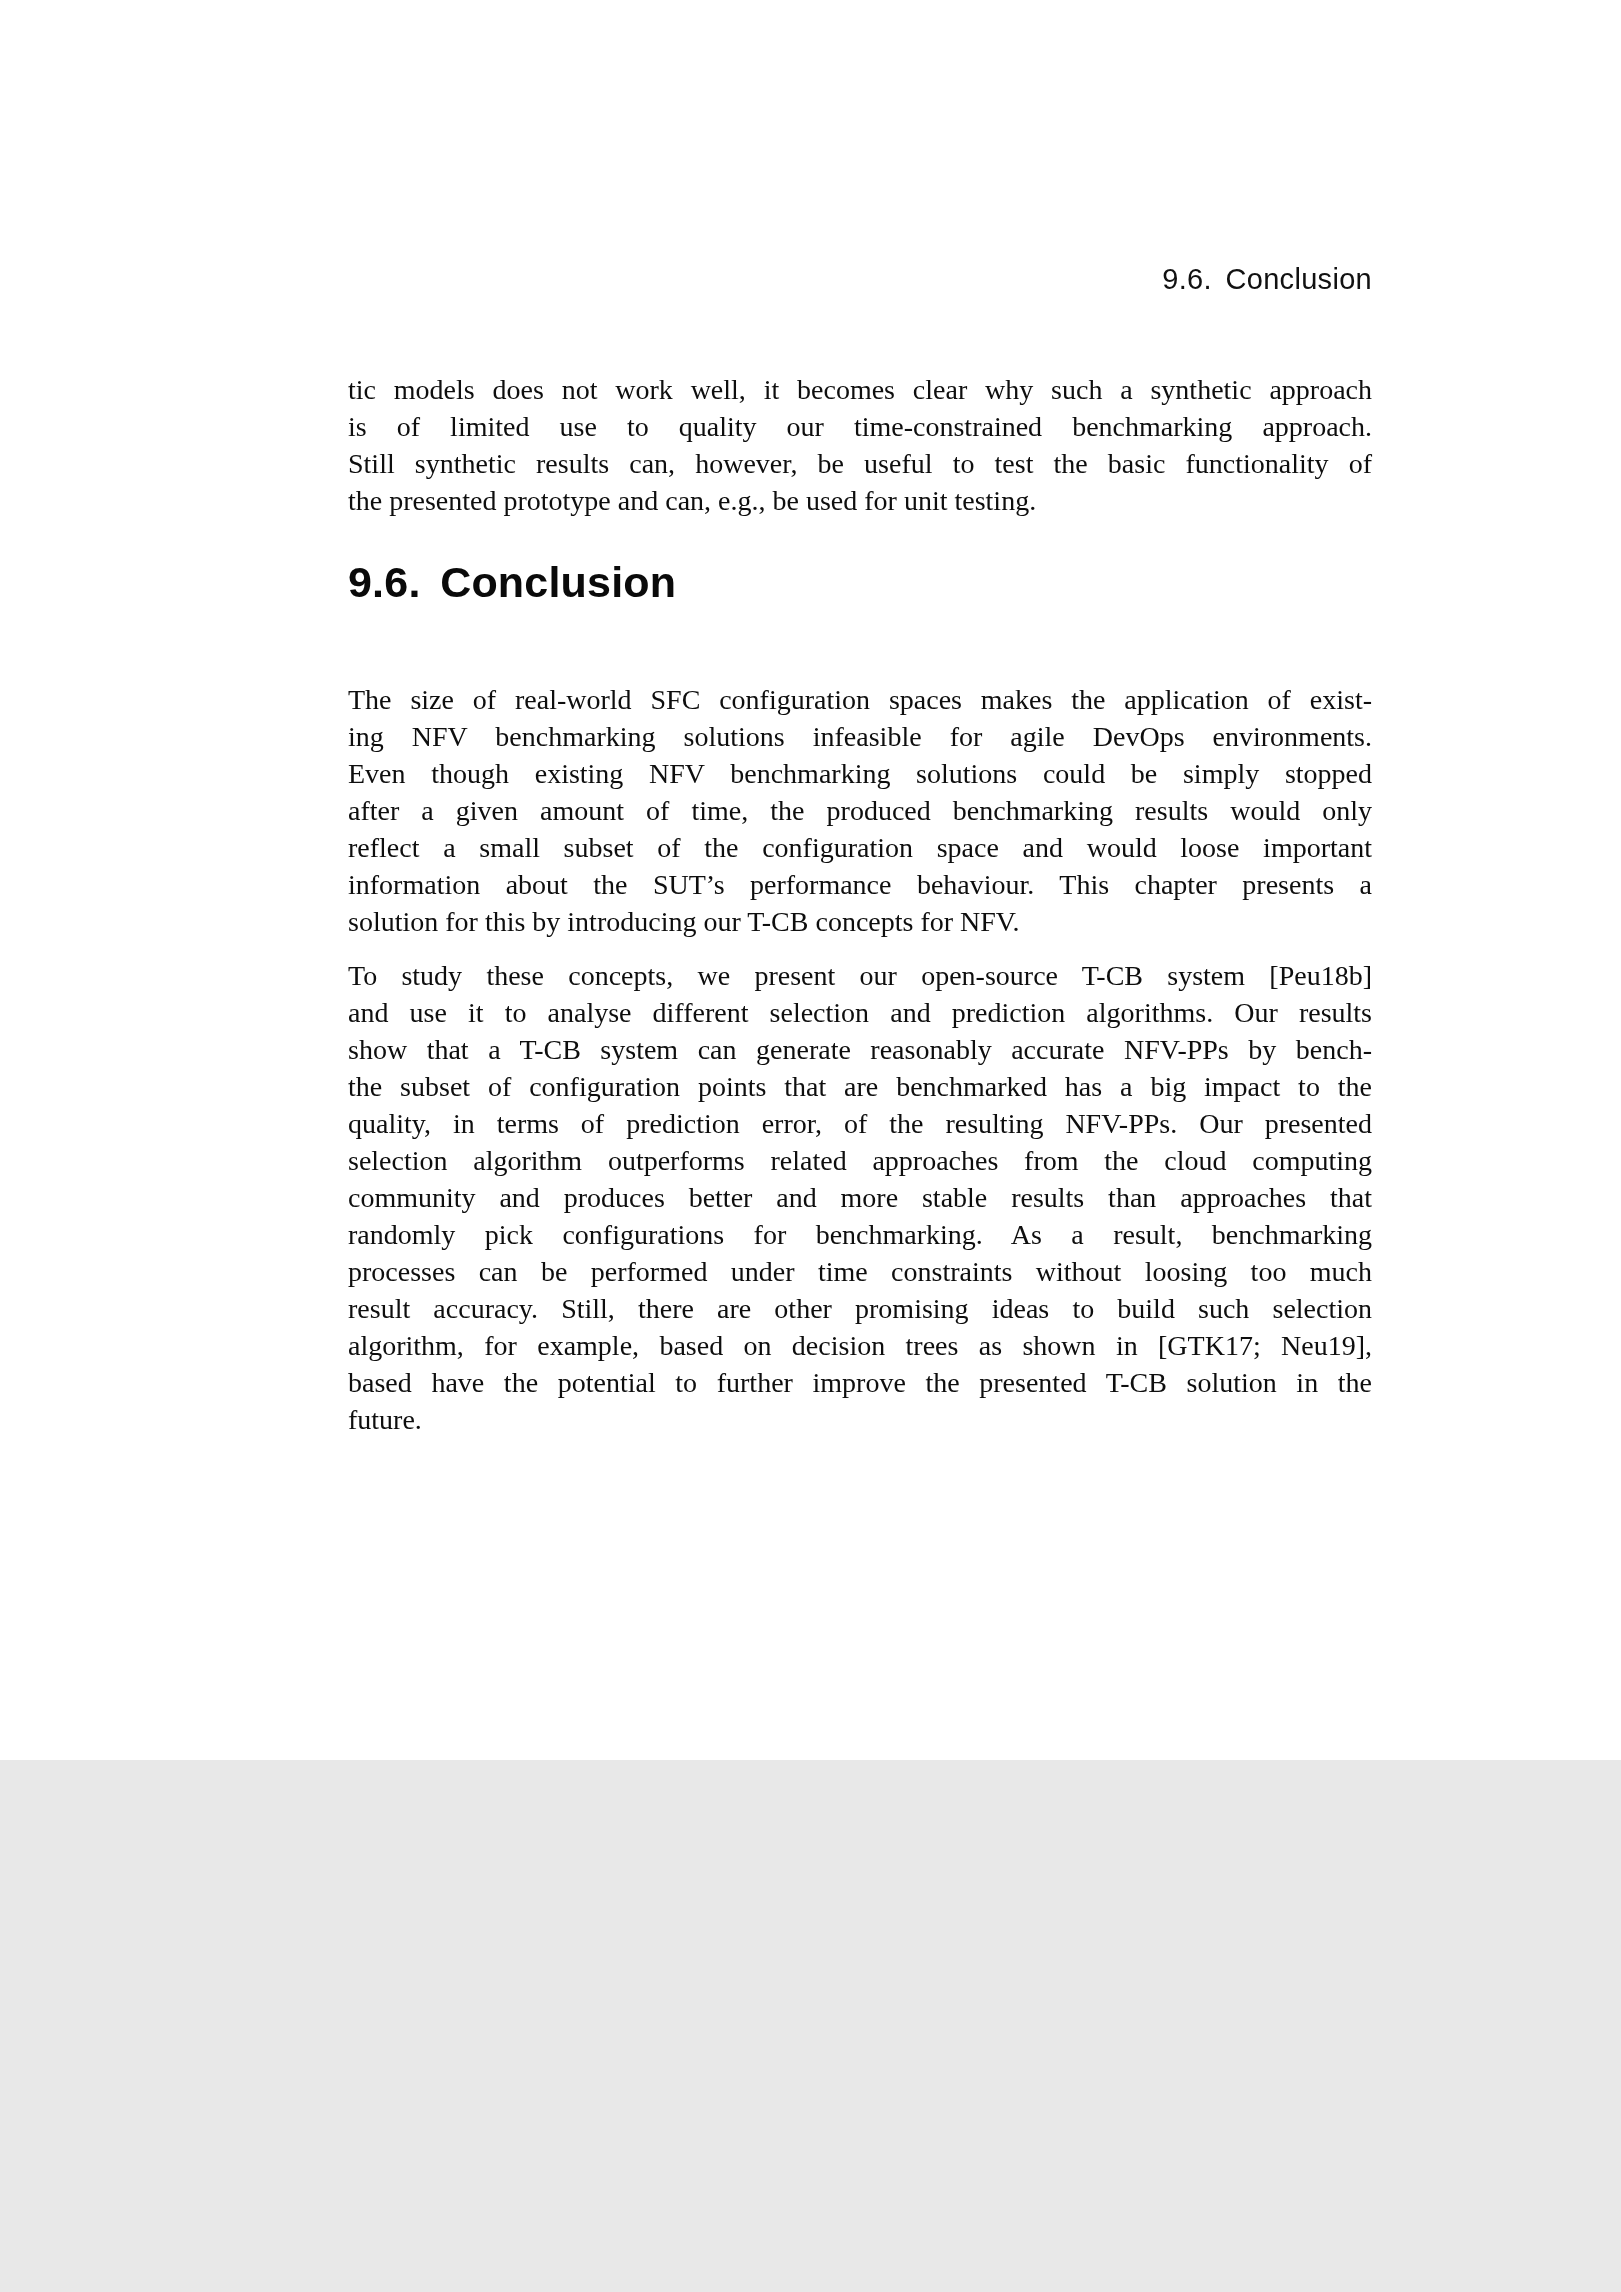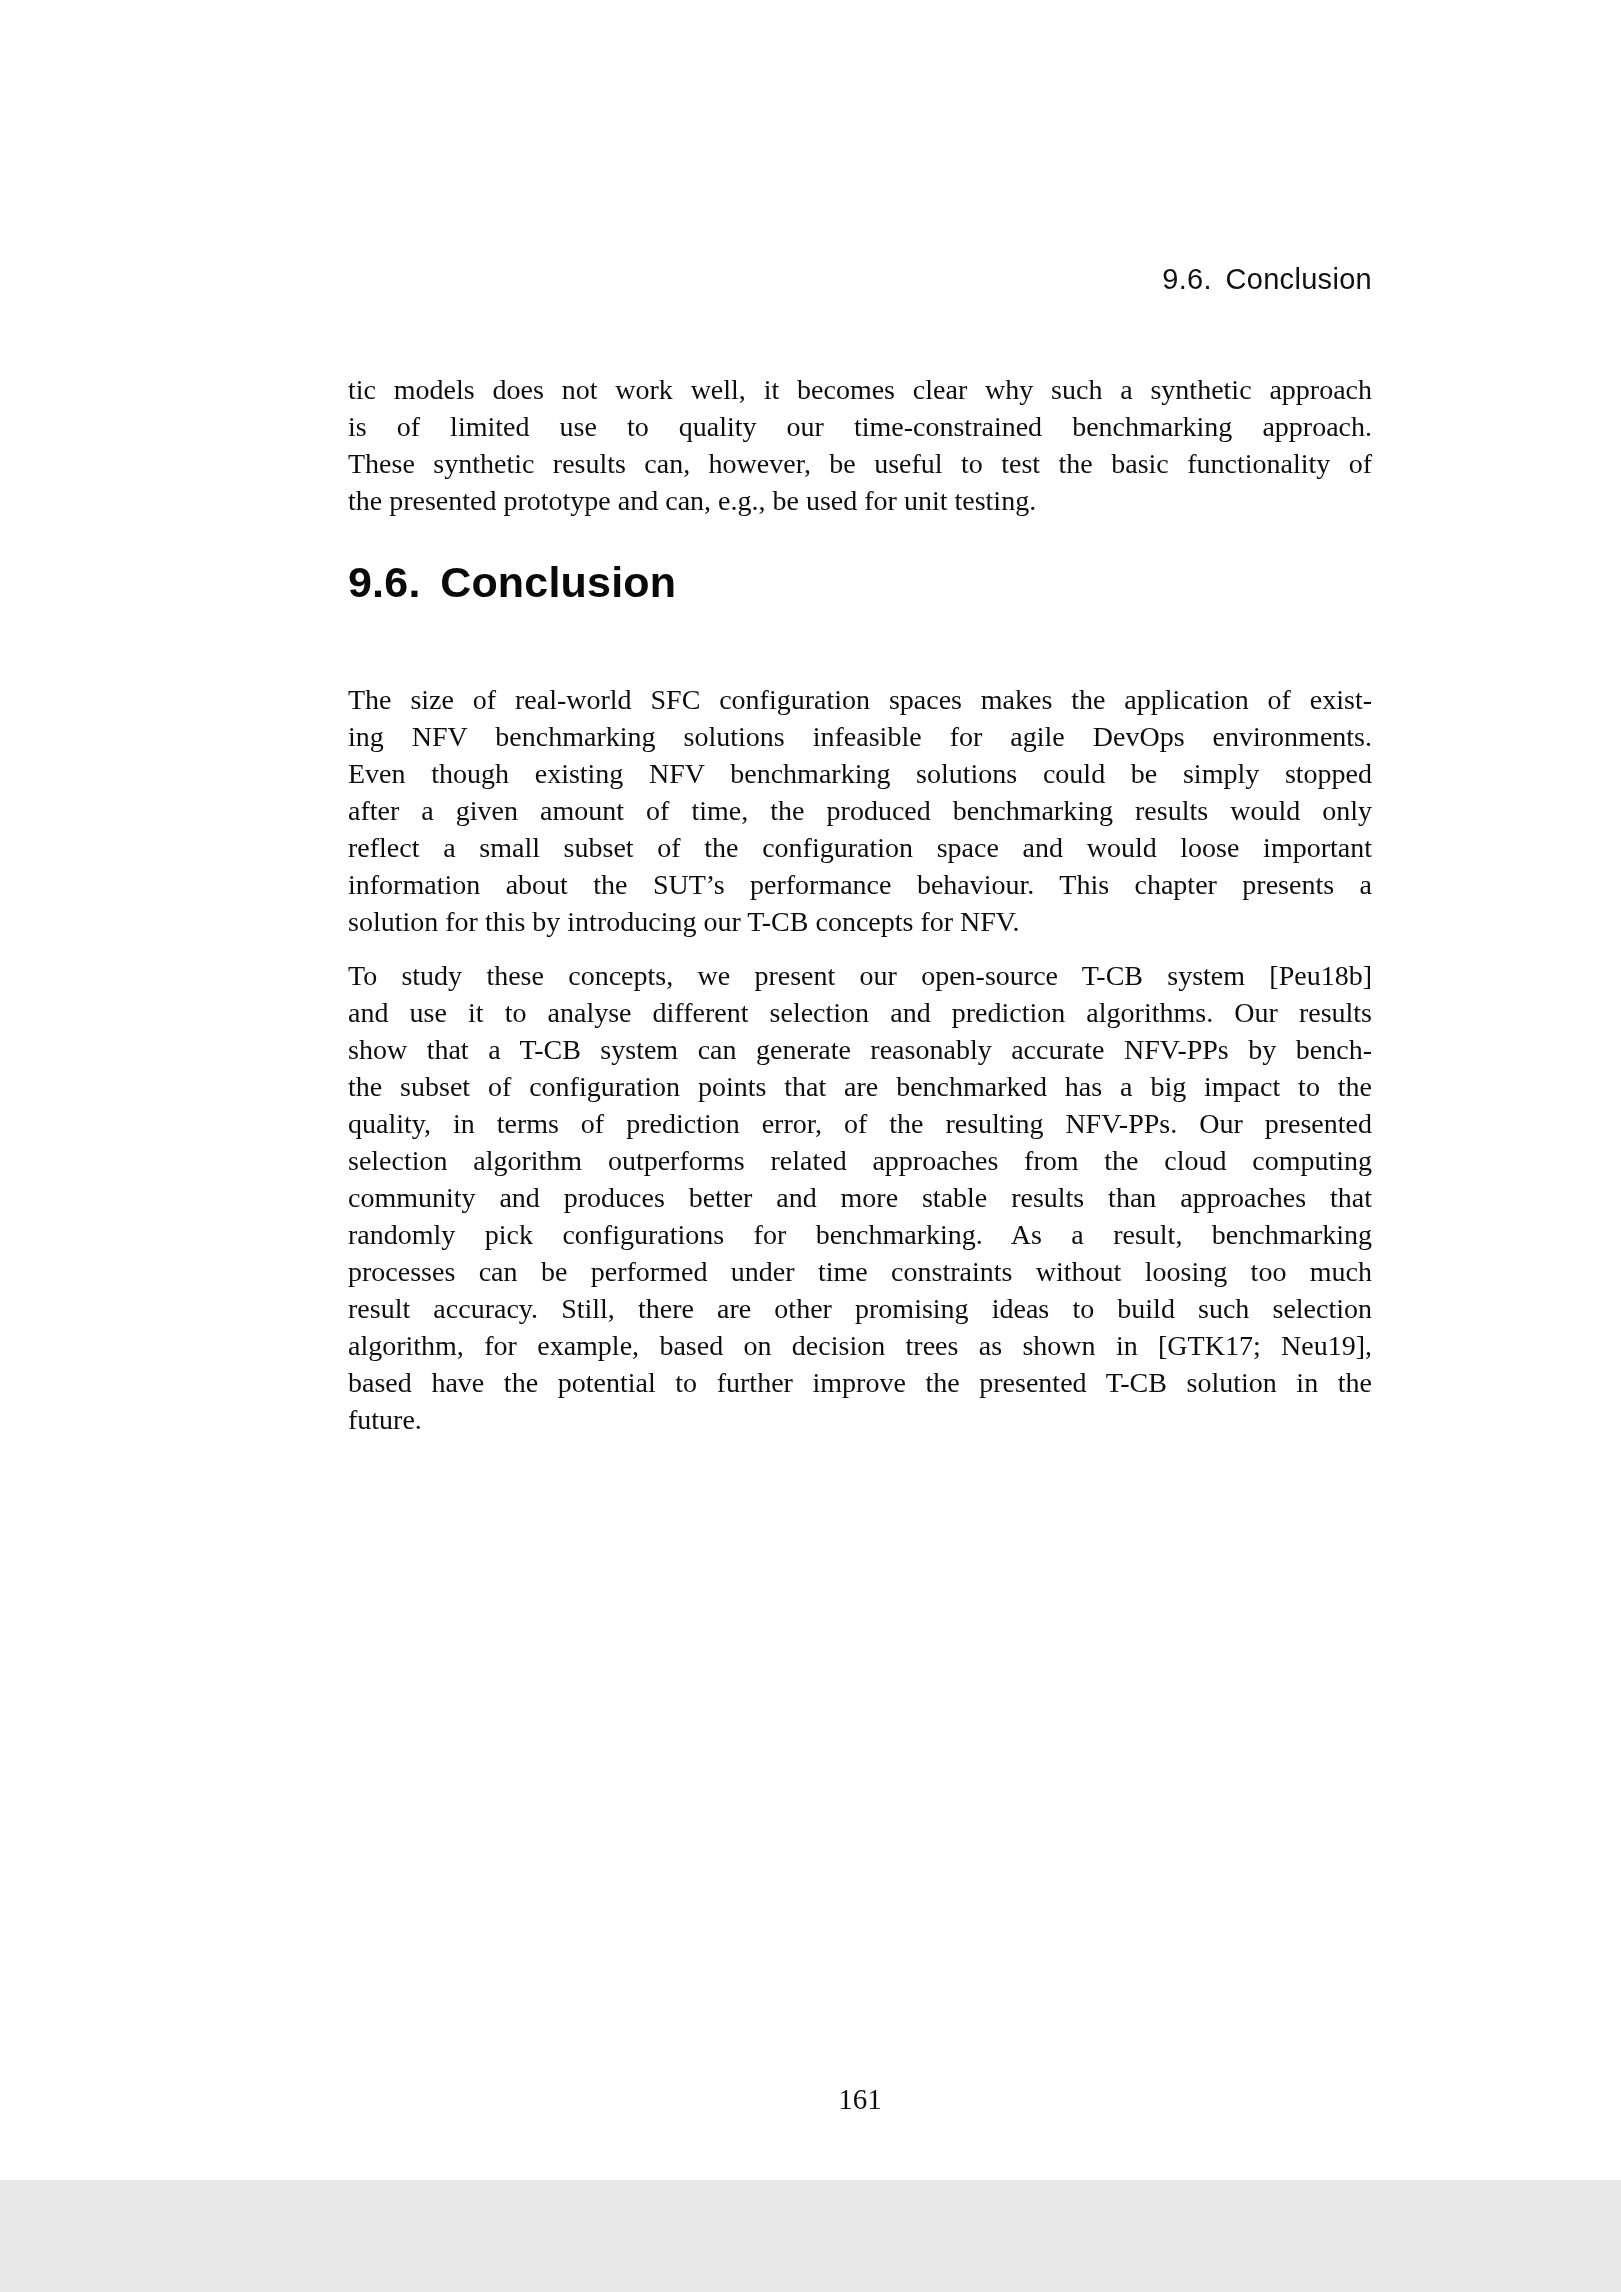--- a/index.html
+++ b/index.html
@@ -3,21 +3,21 @@
 <meta charset="utf-8">
 <style>
   html, body {
     margin: 0;
     padding: 0;
     background: #e8e8e8;
   }
   .page {
     position: relative;
     width: 1621px;
-    height: 2180px;
+    height: 1760px;
     background: #ffffff;
     margin: 0 auto;
     overflow: hidden;
     color: #0e0e0e;
   }
   
   .running-header {
     position: absolute;
     top: 263px;
     left: 348px;
@@ -90,21 +90,21 @@
 
 <div class="page">
 
   <div class="running-header">
     <span class="sec-num">9.6.</span><span class="sec-title">Conclusion</span>
   </div>
 
   <div class="para" id="para1">
     <div class="tline">tic models does not work well, it becomes clear why such a synthetic approach</div>
     <div class="tline">is of limited use to quality our time-constrained benchmarking approach.</div>
-    <div class="tline">These synthetic results can, however, be useful to test the basic functionality of</div>
+    <div class="tline">Still synthetic results can, however, be useful to test the basic functionality of</div>
     <div class="tline last">the presented prototype and can, e.g., be used for unit testing.</div>
   </div>
 
   <div class="section-heading">
     <span class="sec-num">9.6.</span><span class="sec-title">Conclusion</span>
   </div>
 
   <div class="para" id="para2">
     <div class="tline">The size of real-world SFC configuration spaces makes the application of exist-</div>
     <div class="tline">ing NFV benchmarking solutions infeasible for agile DevOps environments.</div>

